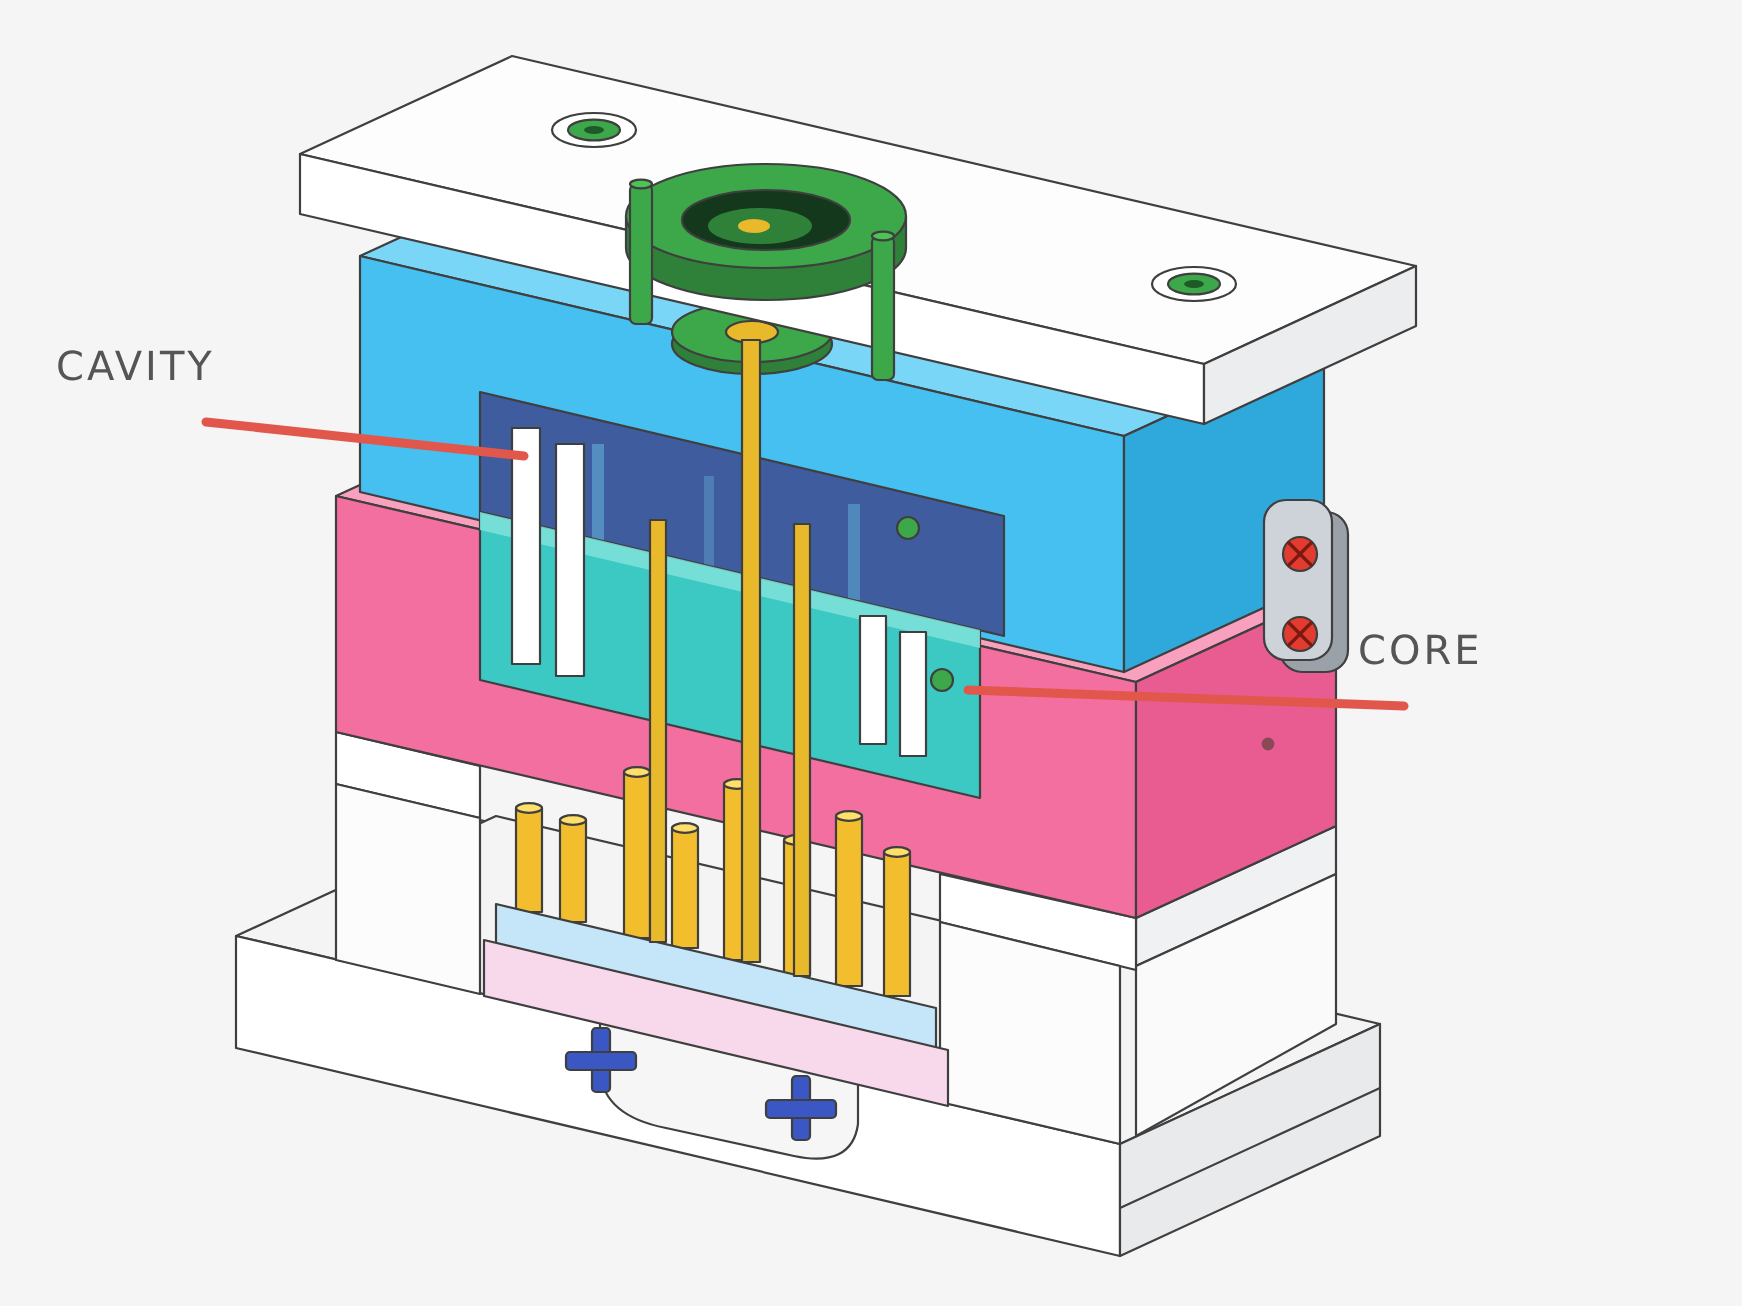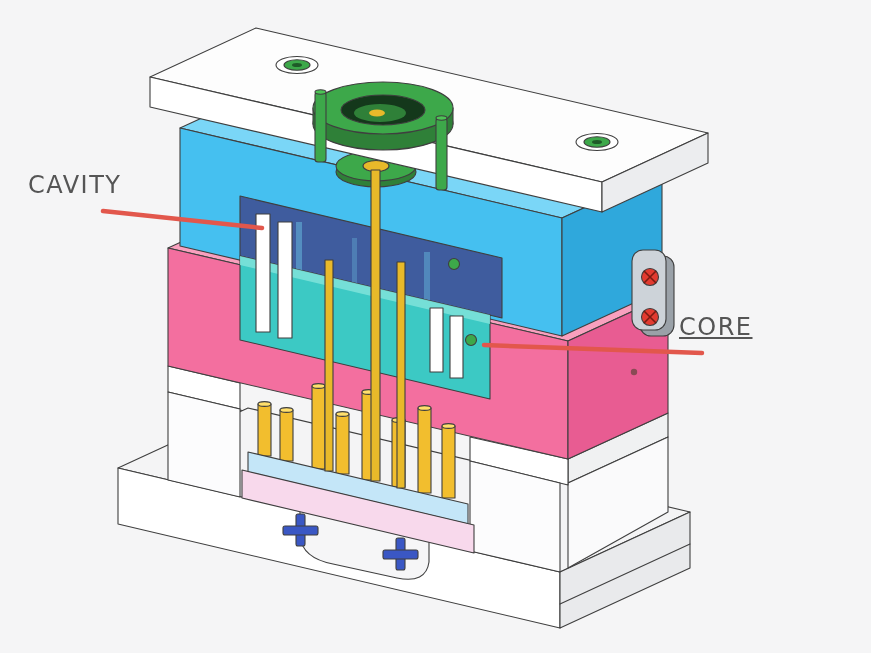--- a/index.html
+++ b/index.html
@@ -1,23 +1,23 @@
 <!DOCTYPE html>
 <html><head>
 <meta charset="utf-8">
 <style>
   html,body{margin:0;padding:0;}
   body{background:#ffffff;font-family:"DejaVu Sans","Liberation Sans",sans-serif;}
   .stage{position:relative;width:871px;height:653px;background:#f5f5f6;overflow:hidden;}
   .stage svg{position:absolute;left:0;top:0;}
   .ol{stroke:#3f3f3f;stroke-width:1.1;stroke-linejoin:round;stroke-linecap:round;}
-  .callout{position:absolute;font-size:24px;letter-spacing:1.5px;color:#555555;
+  .callout{position:absolute;font-size:20px;letter-spacing:1.5px;color:#555555;
            font-family:"DejaVu Sans","Liberation Sans",sans-serif;user-select:none;text-align:right;}
   .callout.cavity{left:28px;top:171px;}
-  .callout.core{left:679px;top:313px;text-decoration:underline;}
+  .callout.core{left:679px;top:313px;}
 </style>
 </head>
 <body>
 
 <div class="stage">
 
 <svg width="871" height="653" viewBox="0 0 871 653">
 
   <g>
     <polygon class="ol" fill="#FBFBFB" points="240,410 565,486 565,560 240,505"></polygon>

